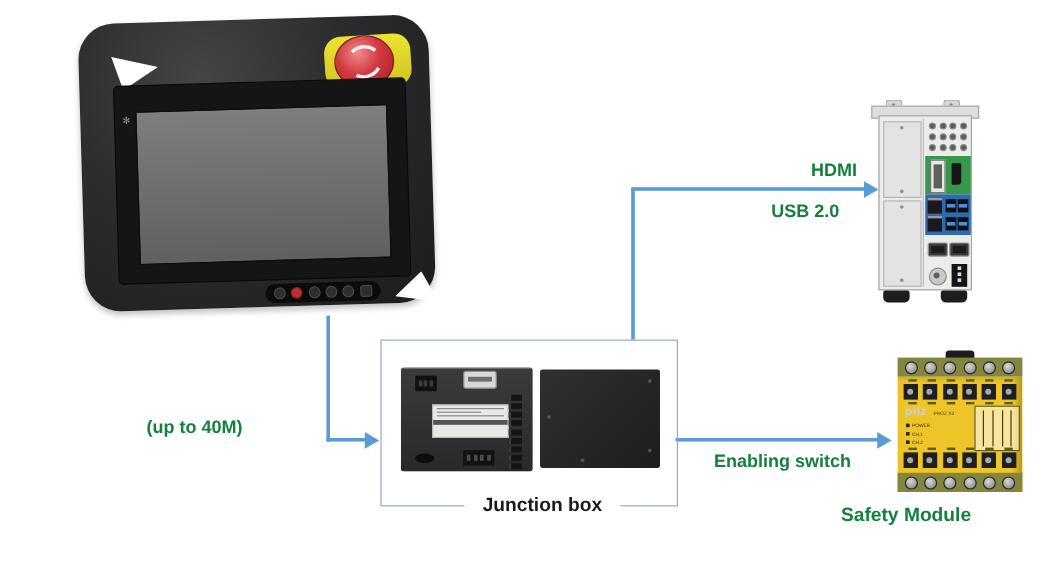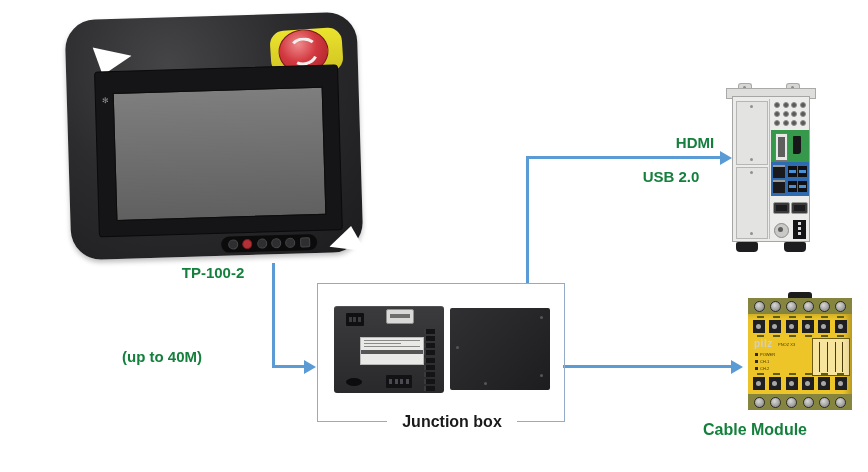--- a/index.html
+++ b/index.html
@@ -155,21 +155,20 @@
     </div>
     <div class="btnstrip">
       <span class="pbtn"></span>
       <span class="pbtn red"></span>
       <span class="pbtn"></span>
       <span class="pbtn"></span>
       <span class="pbtn"></span>
       <span class="pbtn sq"></span>
     </div>
   </div>
-  <div class="lbl center" style="left:153px;top:262px;width:120px;">TP-100-2</div>
 
   <div class="lbl" style="left:122px;top:346px;">(up to 40M)</div>
 
   <div class="jmod-open">
     <div class="jm-conn3pin">
         <i></i>
         <i></i>
         <i></i>
       </div>
     <div class="jm-connwhite">
@@ -290,20 +289,21 @@
             <i></i>
             <i></i>
             <i></i>
           </div>
       </div>
     </div>
     <div class="ipc-foot" style="left:12px;"></div>
     <div class="ipc-foot" style="left:60px;"></div>
   </div>
 
+  <div class="lbl center" style="left:577px;top:374px;width:150px;">Enabling switch</div>
 
   <div class="pilz">
     <div class="pz-clip"></div>
     <div class="pz-cap" style="top:6px;">
       <i></i>
         <i></i>
         <i></i>
         <i></i>
         <i></i>
         <i></i>
@@ -363,15 +363,15 @@
     </div>
     <div class="pz-cap" style="top:102px;">
       <i></i>
         <i></i>
         <i></i>
         <i></i>
         <i></i>
         <i></i>
     </div>
   </div>
-  <div class="lbl center" style="left:685px;top:419px;width:140px;font-size:16px;">Cable Module</div>
+  <div class="lbl center" style="left:685px;top:419px;width:140px;font-size:16px;">Safety Module</div>
 
 </div>
 
 </body></html>

